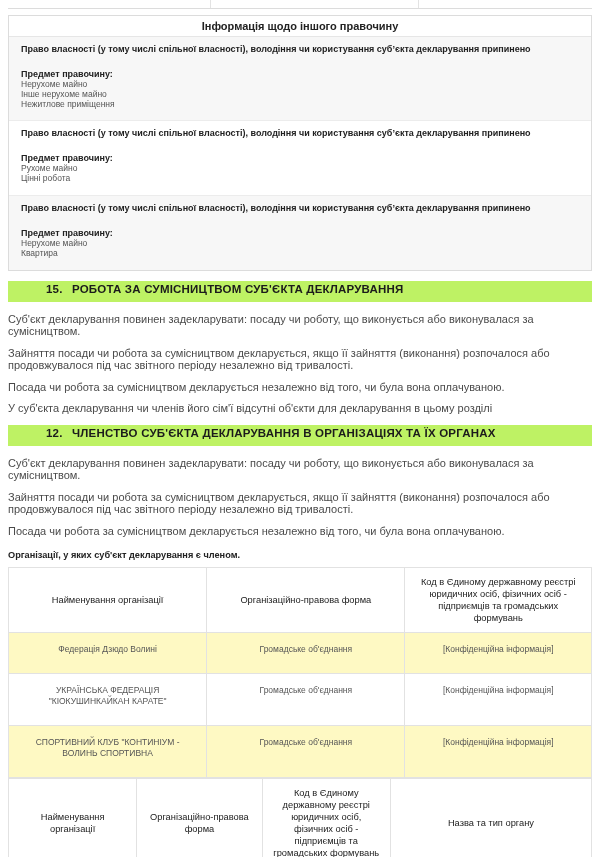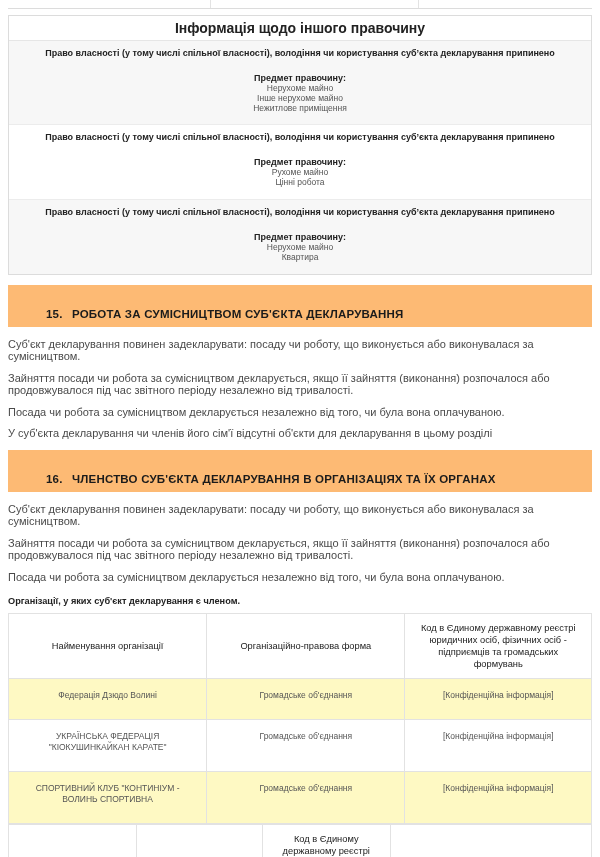--- a/index.html
+++ b/index.html
@@ -15,33 +15,33 @@
   .stub-cell{border-right:1px solid #e3e3e3;}
   .stub-cell:last-child{border-right:none;}
   .stub-c1{width:202px;}
   .stub-c2{width:207px;}
   .stub-c3{flex:1;}
 
   
   .info-table{border:1px solid #dcdcdc;margin-top:6px;}
   .info-header{
     font-weight:bold;color:#222;text-align:center;
-    font-size:14px;padding:4px 2px;border-bottom:1px solid #e6e6e6;
+    font-size:11px;padding:4px 2px;border-bottom:1px solid #e6e6e6;
   }
-  .deal-row{padding:7px 12px 11px;text-align:center;border-bottom:1px solid #ececec;}
+  .deal-row{padding:7px 12px 11px;text-align:left;border-bottom:1px solid #ececec;}
   .deal-row:last-child{border-bottom:none;}
   .deal-row.shaded{background:#f7f7f7;}
   .deal-title{font-weight:bold;color:#222;font-size:9px;margin-bottom:14px;line-height:11px;}
   .deal-sub{font-weight:bold;color:#222;font-size:9px;line-height:11px;}
   .deal-item{color:#555;font-size:8.5px;line-height:9.8px;}
 
   
   .section-bar{
-    background:#fdba74;display:flex;align-items:center;
-    margin:10px 0 11px;padding:23px 10px 7px 38px;
+    background:#bef264;display:flex;align-items:center;
+    margin:10px 0 11px;padding:2px 10px 7px 38px;
     font-weight:bold;font-size:11.5px;color:#1b1b1b;letter-spacing:.2px;
   }
   .section-bar .num{min-width:26px;}
 
   .para{font-size:11px;line-height:12.5px;color:#4a4a4a;margin:9px 0;}
   .bold-label{font-weight:bold;color:#222;font-size:9.2px;margin:13px 0 7px;}
 
   table{width:100%;border-collapse:collapse;table-layout:fixed;}
   th,td{border:1px solid #e2e2e2;text-align:center;}
   th{
@@ -98,21 +98,21 @@
   <div class="section-bar">
     <span class="num">15.</span>
     <span>РОБОТА ЗА СУМІСНИЦТВОМ СУБ'ЄКТА ДЕКЛАРУВАННЯ</span>
   </div>
   <div class="para">Суб'єкт декларування повинен задекларувати: посаду чи роботу, що виконується або виконувалася за сумісництвом.</div>
   <div class="para">Зайняття посади чи робота за сумісництвом декларується, якщо її зайняття (виконання) розпочалося або продовжувалося під час звітного періоду незалежно від тривалості.</div>
   <div class="para">Посада чи робота за сумісництвом декларується незалежно від того, чи була вона оплачуваною.</div>
   <div class="para">У суб'єкта декларування чи членів його сім'ї відсутні об'єкти для декларування в цьому розділі</div>
 
   <div class="section-bar">
-    <span class="num">16.</span>
+    <span class="num">12.</span>
     <span>ЧЛЕНСТВО СУБ'ЄКТА ДЕКЛАРУВАННЯ В ОРГАНІЗАЦІЯХ ТА ЇХ ОРГАНАХ</span>
   </div>
   <div class="para">Суб'єкт декларування повинен задекларувати: посаду чи роботу, що виконується або виконувалася за сумісництвом.</div>
   <div class="para">Зайняття посади чи робота за сумісництвом декларується, якщо її зайняття (виконання) розпочалося або продовжувалося під час звітного періоду незалежно від тривалості.</div>
   <div class="para">Посада чи робота за сумісництвом декларується незалежно від того, чи була вона оплачуваною.</div>
 
   <div class="bold-label">Організації, у яких суб'єкт декларування є членом.</div>
 
   <table class="orgs-table">
     <colgroup>

